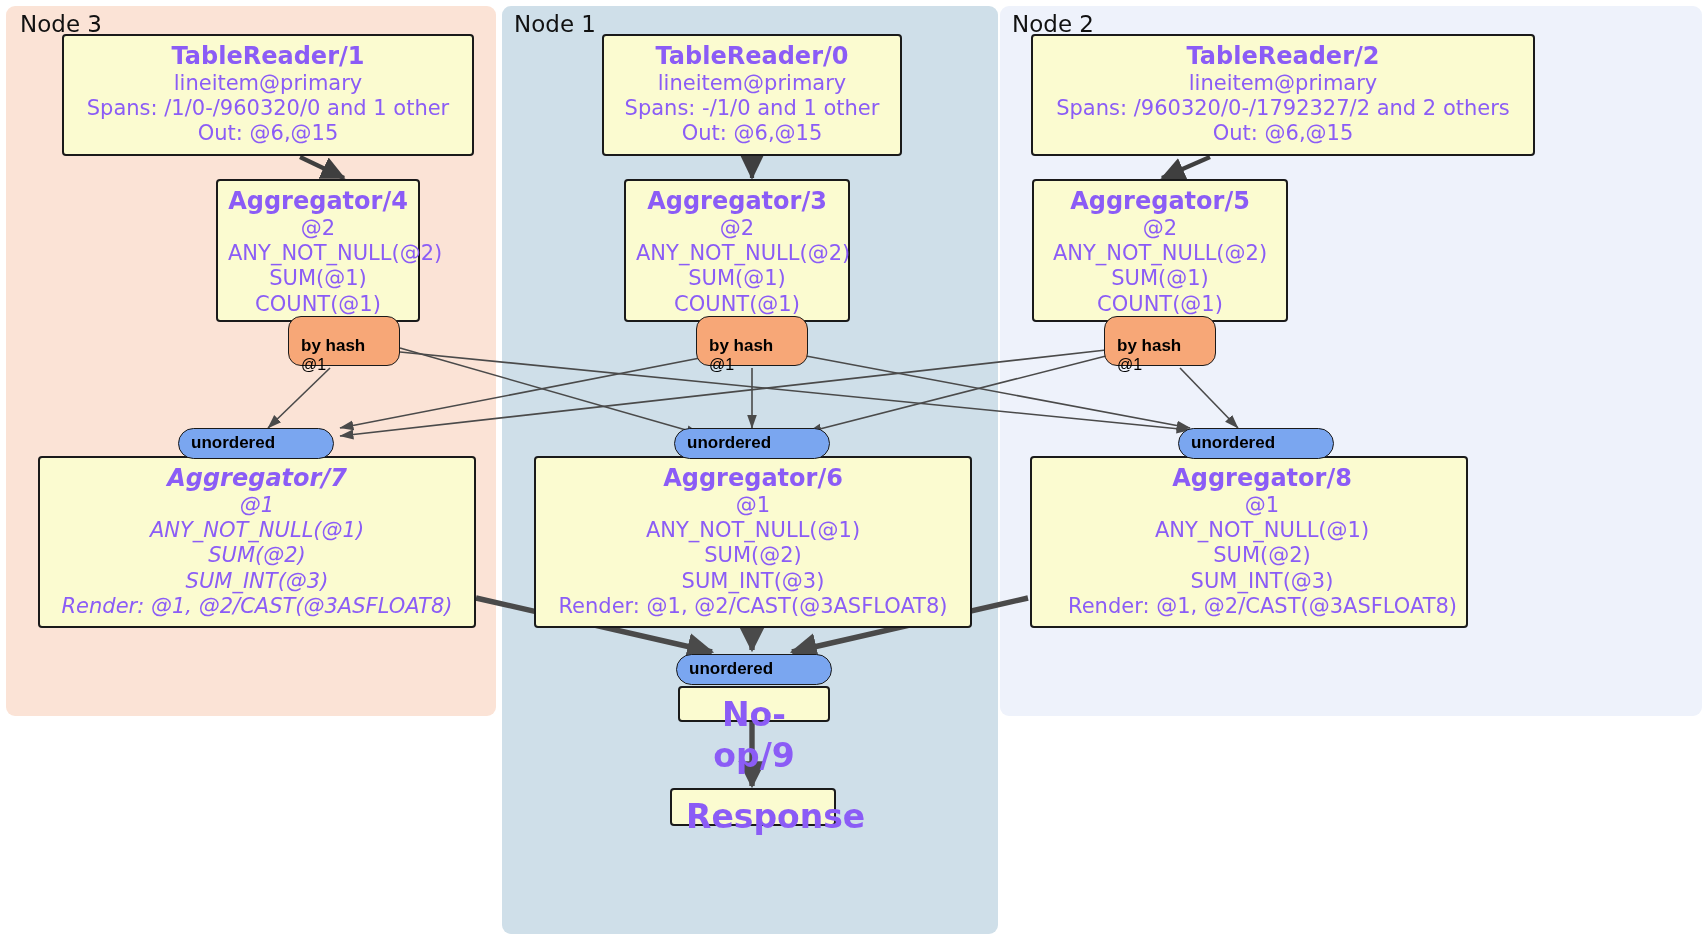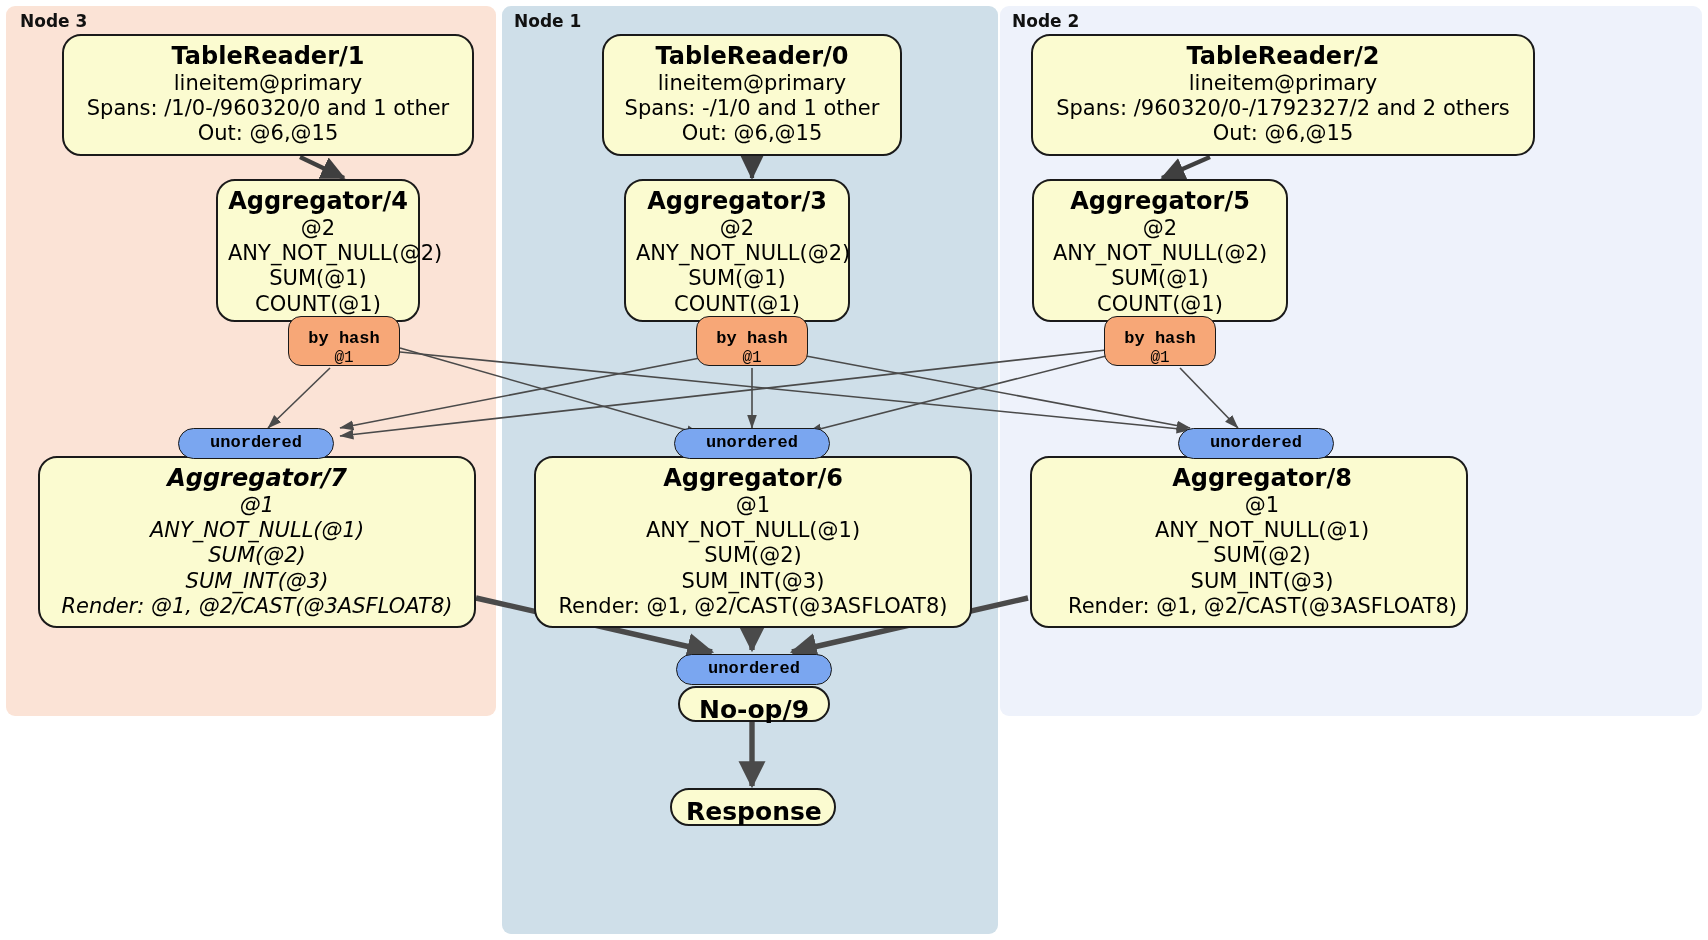--- a/index.html
+++ b/index.html
@@ -17,64 +17,62 @@
     background: #ffffff;
   }
   
   .panel {
     position: absolute;
     border-radius: 9px;
     box-sizing: border-box;
   }
   .panel-label {
     position: absolute;
-    font-size: 17px;
+    font-size: 23px;
     color: #111111;
     font-family: "DejaVu Sans", sans-serif;
     white-space: nowrap;
-    font-weight: bold;
   }
   
   .proc {
     position: absolute;
     box-sizing: border-box;
     background: #fbfbd0;
     border: 2px solid #1a1a1a;
-    border-radius: 19px;
+    border-radius: 4px;
     text-align: center;
     font-size: 21px;
     line-height: 1.20;
-    color: #000000;
+    color: #8b5cf6;
     padding: 5px 10px 7px 10px;
     font-family: "DejaVu Sans", sans-serif;
     z-index: 6;
   }
   .proc .title {
     font-weight: bold;
     font-size: 24px;
     line-height: 1.25;
     display: block;
   }
   .proc .ln { display: block; white-space: nowrap; }
   .proc.compact { padding: 6px 14px; }
-  .proc.compact .title { font-size: 25px; }
+  .proc.compact .title { font-size: 33px; }
 
   
   .badge {
     position: absolute;
     box-sizing: border-box;
     border: 1.6px solid #1a1a1a;
     border-radius: 14px;
-    text-align: center;
     font-size: 17px;
     line-height: 1.18;
     color: #000000;
-    font-family: Liberation Mono, monospace;
+    font-family: Liberation Sans, sans-serif;
     z-index: 9;
-    padding: 12px 12px 4px 12px;
+    padding: 19px 12px 4px 12px;
     white-space: nowrap;
   }
   .badge .bt { font-weight: bold; display: block; }
   .badge .bs { display: block; font-size: 16px; }
   .badge.hash { background: #f7a777; border-radius: 13px; }
   .badge.unordered { background: #7aa6f0; border-radius: 16px; }
 
   
   #edges {
     position: absolute;

